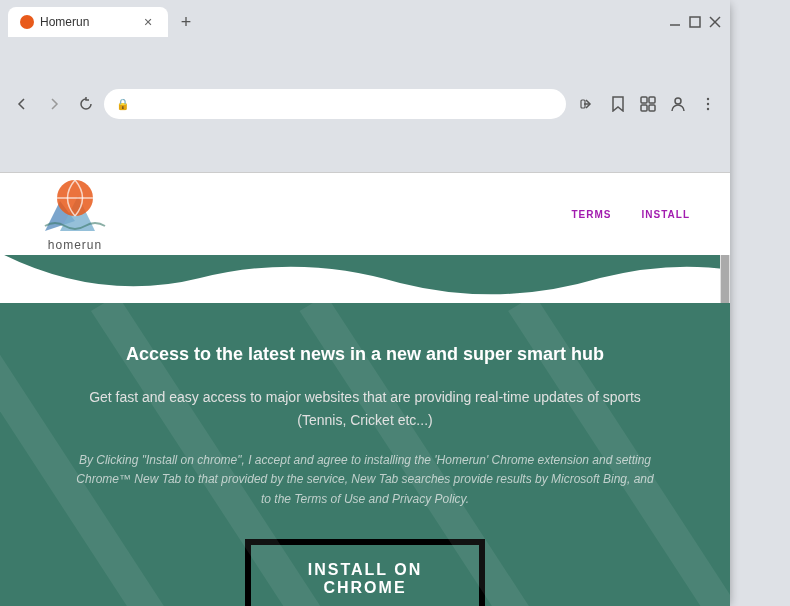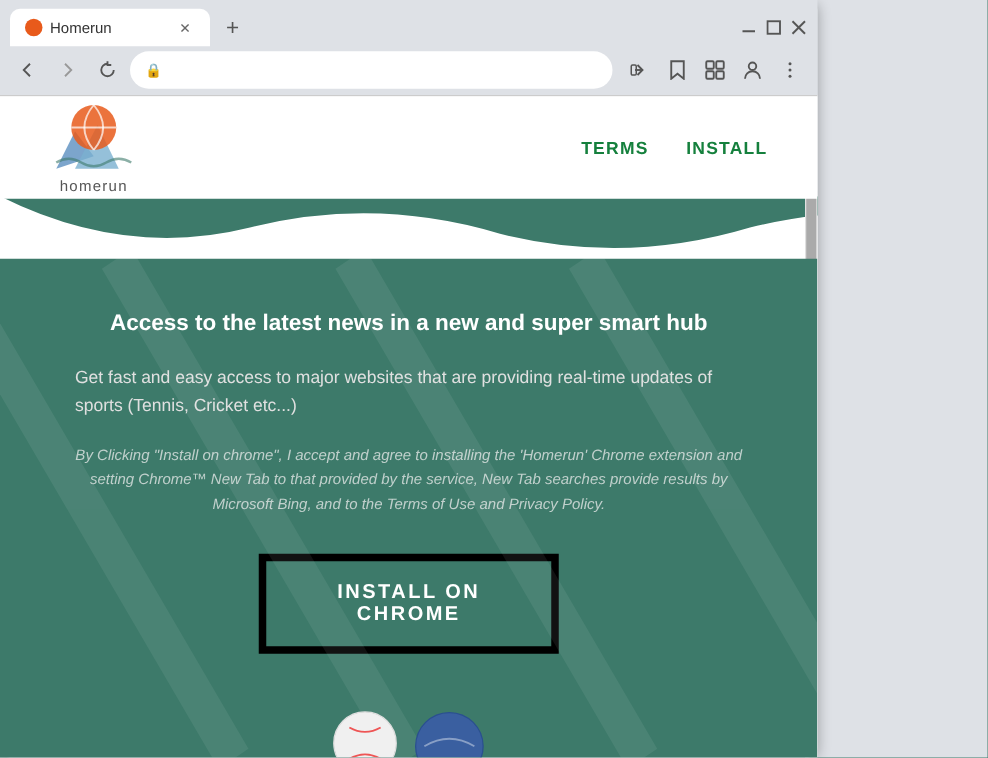--- a/index.html
+++ b/index.html
@@ -7,27 +7,28 @@
     body {
       width: 790px;
       height: 606px;
       font-family: Arial, sans-serif;
       overflow: hidden;
       background: #dee1e6;
     }
 
     
     .browser-frame {
-      width: 654px;
+      width: 730px;
       height: 606px;
       background: #dee1e6;
       border-radius: 8px;
       display: flex;
       flex-direction: column;
       box-shadow: 0 2px 10px rgba(0,0,0,0.3);
+      gap: 48px;
     }
 
     .title-bar {
       display: flex;
       align-items: center;
       padding: 8px 8px 0 8px;
       background: #dee1e6;
       height: 36px;
     }
 
@@ -228,23 +229,23 @@
       margin-top: 2px;
       letter-spacing: 1px;
     }
 
     .nav-links {
       display: flex;
       gap: 30px;
     }
 
     .nav-link {
-      font-size: 14px;
+      font-size: 10px;
       font-weight: bold;
-      color: #15803d;
+      color: #a21caf;
       text-decoration: none;
       letter-spacing: 1px;
       cursor: pointer;
     }
 
     
     .main-section {
       background: #3d7a6a;
       padding: 40px 60px;
       position: relative;
@@ -259,21 +260,21 @@
       line-height: 1.3;
       margin-bottom: 20px;
       max-width: 650px;
       margin-left: auto;
       margin-right: auto;
     }
 
     .hero-subtitle {
       font-size: 14px;
       color: #e0e0e0;
-      text-align: left;
+      text-align: center;
       line-height: 1.6;
       margin-bottom: 20px;
       max-width: 600px;
       margin-left: auto;
       margin-right: auto;
     }
 
     .disclaimer {
       font-size: 12px;
       color: #c0d0cc;

